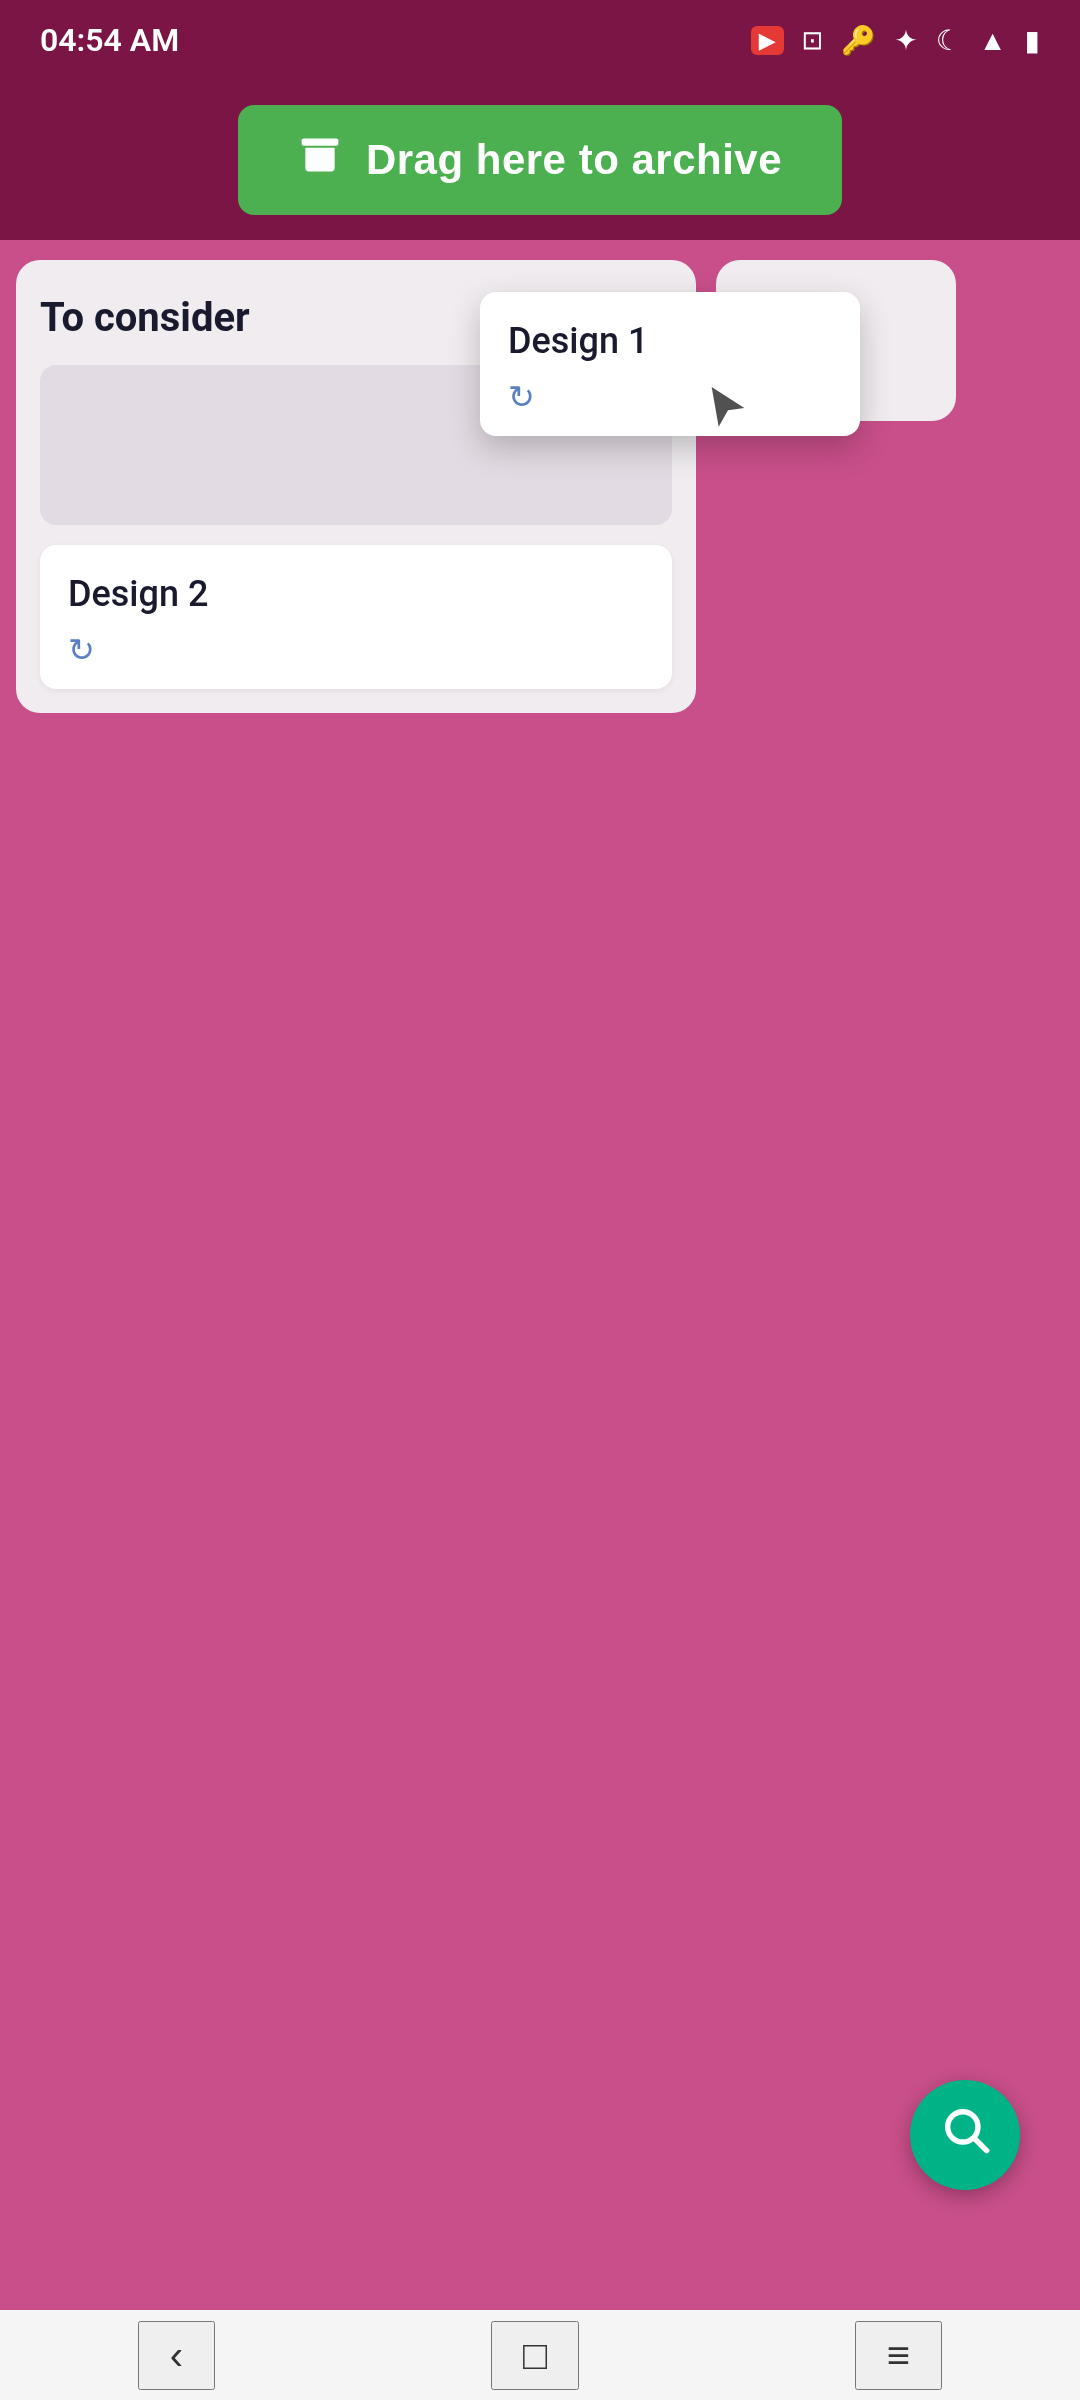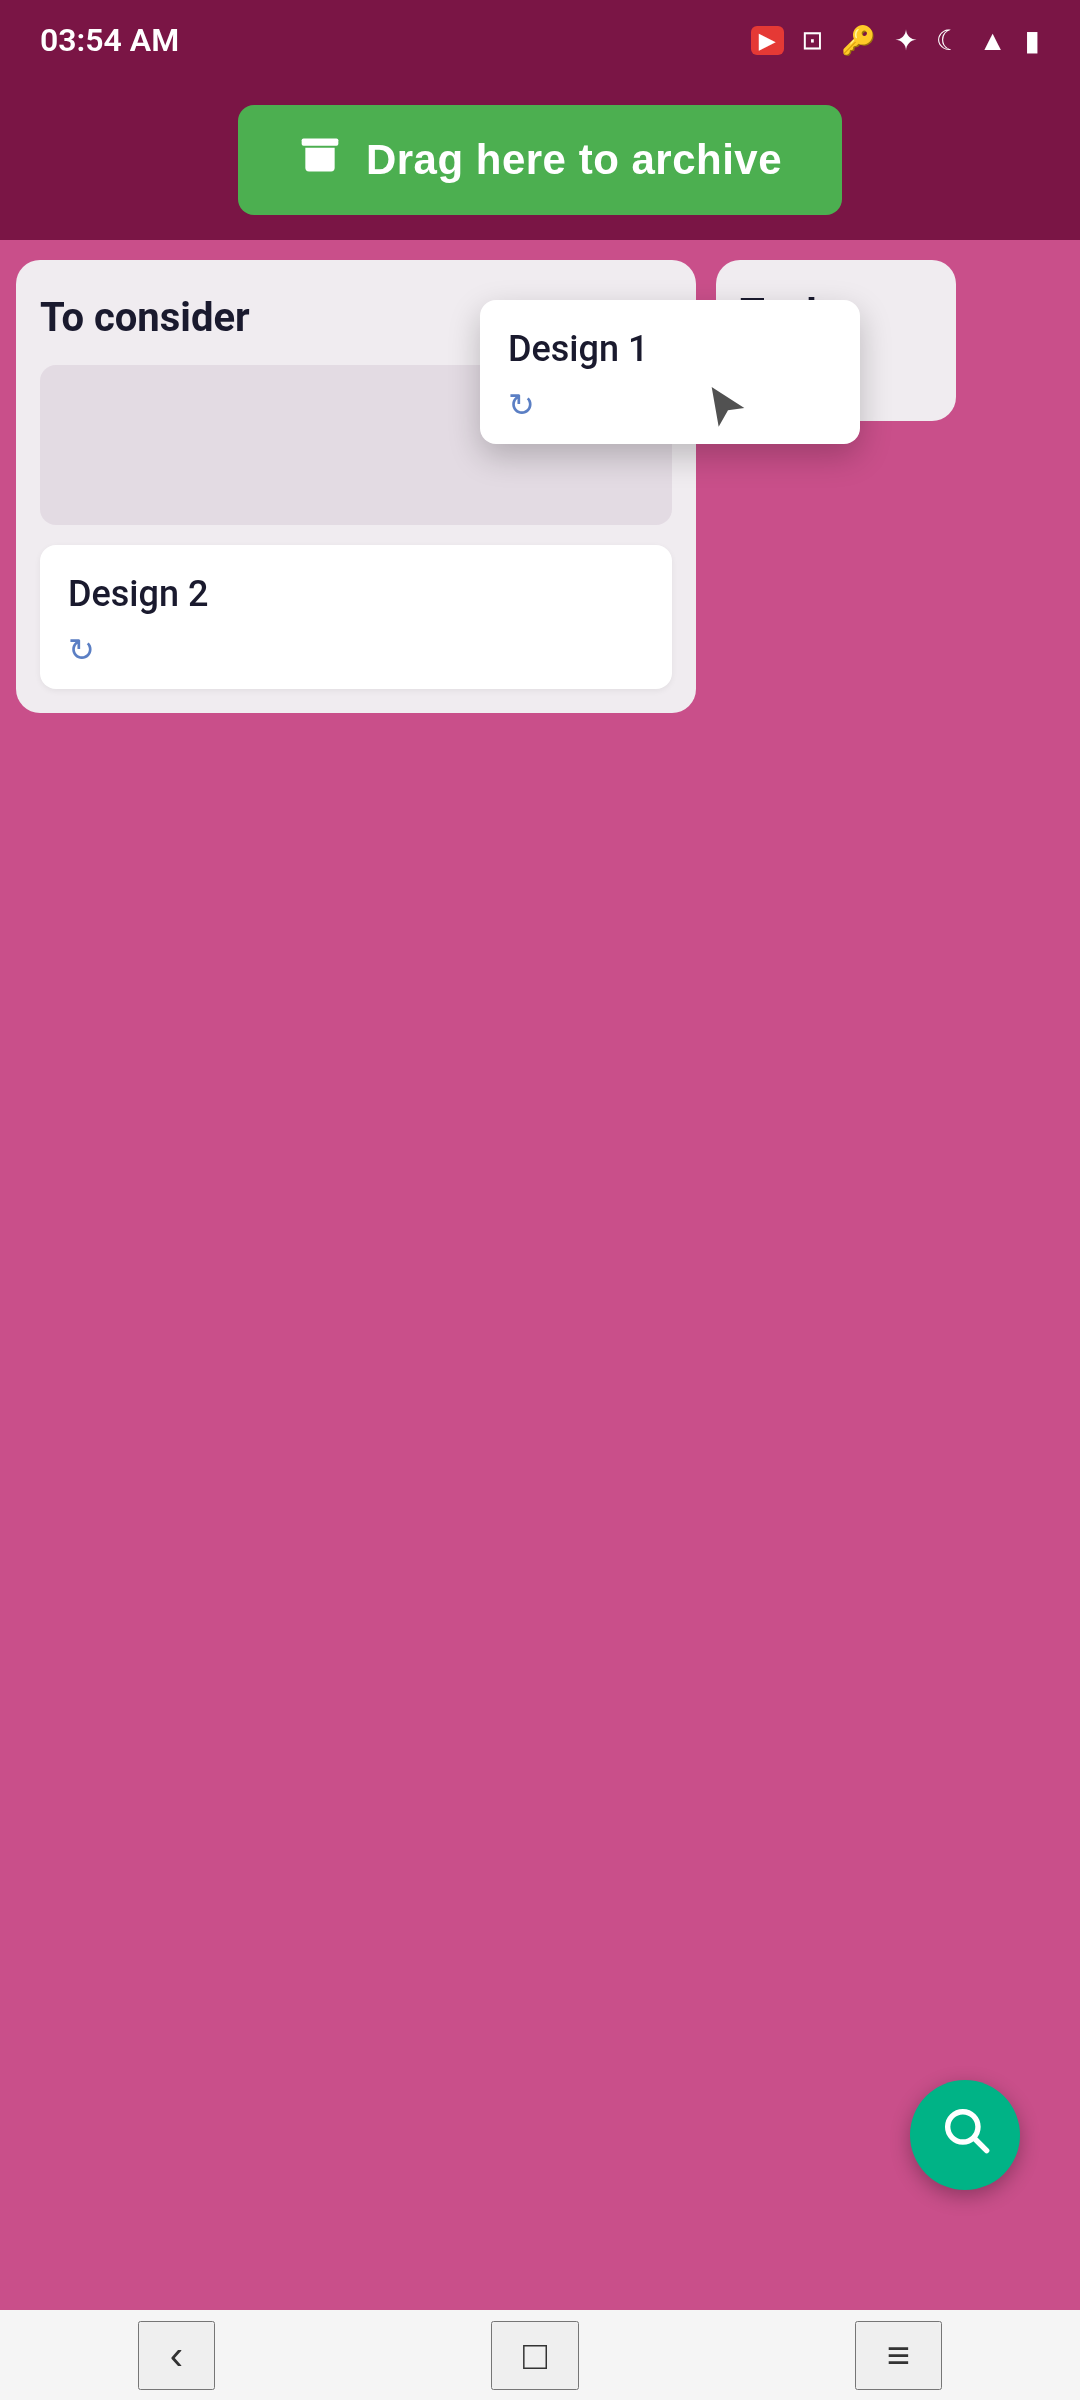--- a/index.html
+++ b/index.html
@@ -194,21 +194,21 @@
 
     .partial-add-text {
       font-size: 34px;
       color: #2d6fd4;
       font-weight: 500;
     }
 
     
     .floating-card {
       position: absolute;
-      top: 60px;
+      top: 52px;
       left: 480px;
       background-color: white;
       border-radius: 16px;
       padding: 28px 28px 20px 28px;
       box-shadow: 0 12px 32px rgba(0,0,0,0.22);
       z-index: 20;
       width: 380px;
     }
 
     
@@ -260,21 +260,21 @@
       font-size: 40px;
       color: #333;
       cursor: pointer;
       padding: 10px 30px;
     }
   </style>
 </head>
 <body>
 
 <div class="status-bar">
-  <span class="status-time">03:54 AM</span>
+  <span class="status-time">04:54 AM</span>
   <div class="status-icons">
     <span class="status-icon recording">▶</span>
     <span class="status-icon" style="font-size:26px;">⊡</span>
     <span class="status-icon">🔑</span>
     <span class="status-icon">✦</span>
     <span class="status-icon">☾</span>
     <span class="status-icon">▲</span>
     <span class="status-icon">▮</span>
   </div>
 </div>

